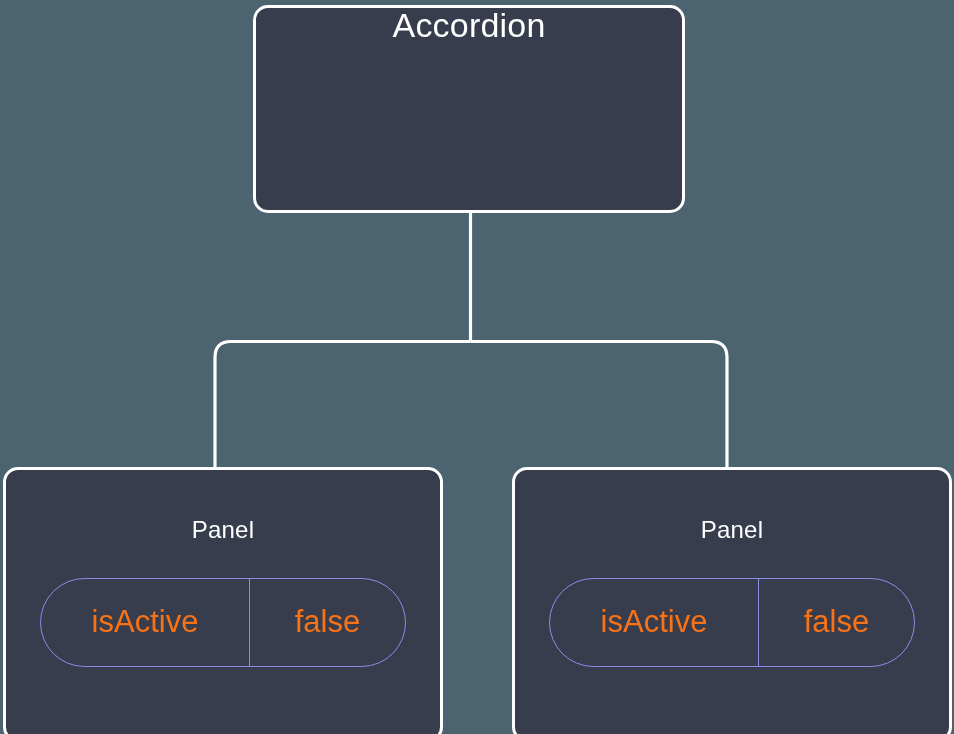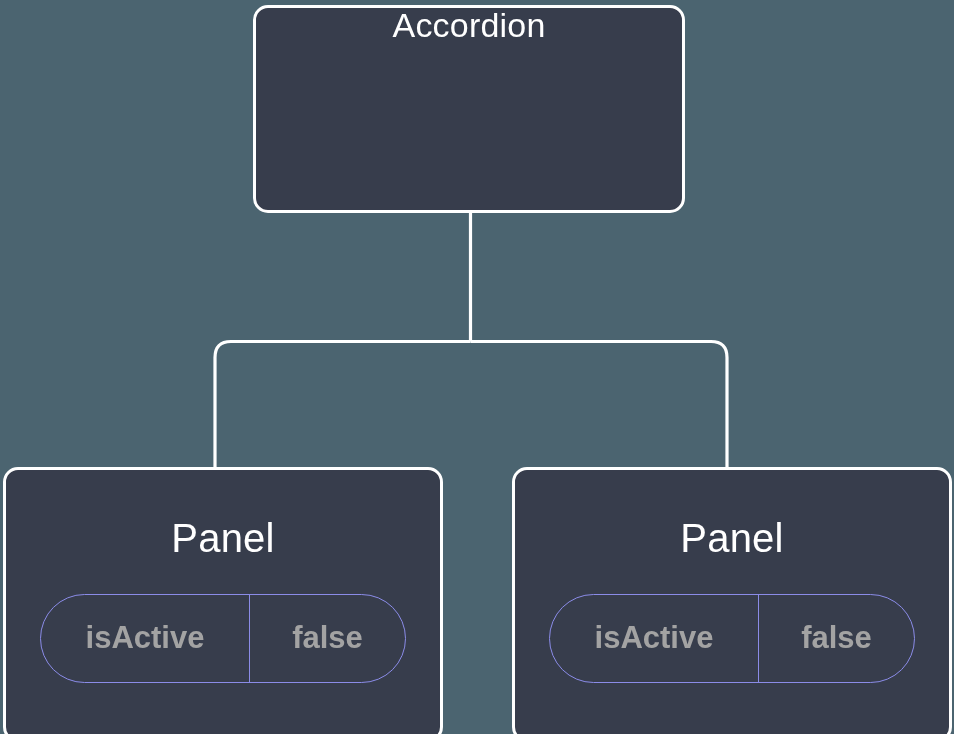--- a/index.html
+++ b/index.html
@@ -68,21 +68,21 @@
     width: 440px;
     height: 275px;
     padding-top: 48px;
   }
 
   .node-panel-left  { left: 3px; }
   .node-panel-right { left: 512px; }
 
   .node-title-panel {
     color: #ffffff;
-    font-size: 40px;
+    font-size: 24px;
     font-weight: 400;
     letter-spacing: 0.2px;
     line-height: 1;
   }
 
   
   .prop-pill {
     margin-top: 36px;
     height: 89px;
     display: flex;
@@ -91,23 +91,23 @@
     border-radius: 46px;
     overflow: hidden;
     background: transparent;
   }
 
   .prop-key,
   .prop-val {
     display: flex;
     align-items: center;
     justify-content: center;
-    color: #a3a3a3;
+    color: #f97316;
     font-size: 31px;
-    font-weight: 700;
+    font-weight: 400;
     line-height: 1;
     white-space: nowrap;
     text-align: right;
   }
 
   .prop-key {
     width: 209px;
     border-right: 1.6px solid #8b8ce8;
     padding-bottom: 2px;
   }

